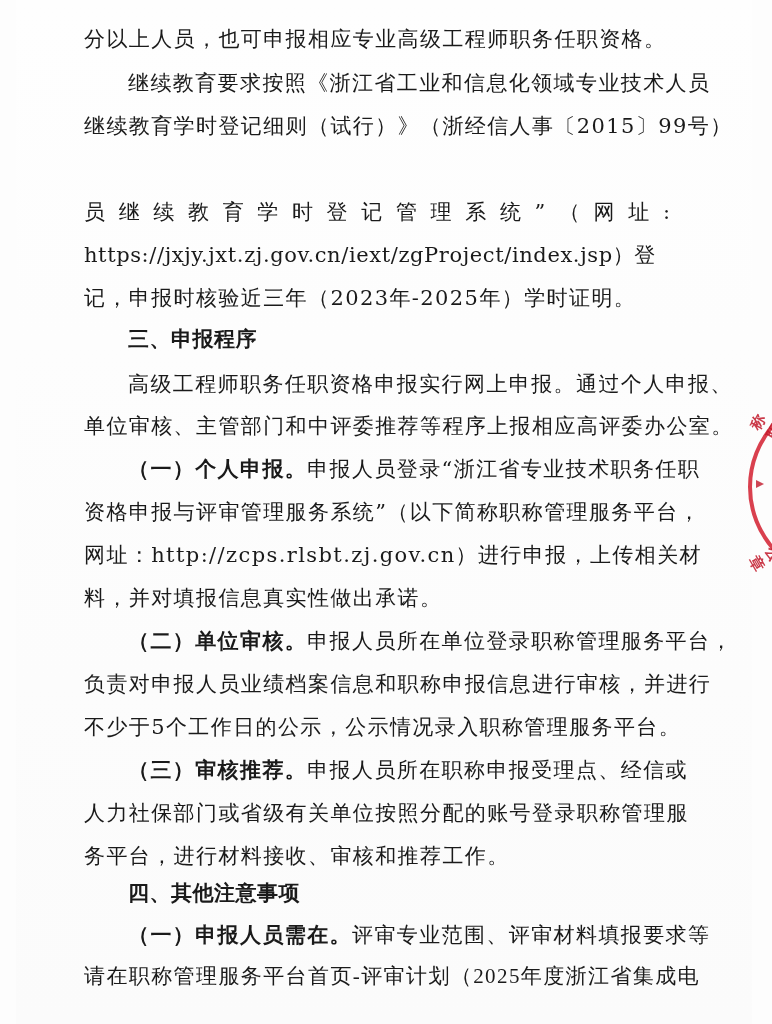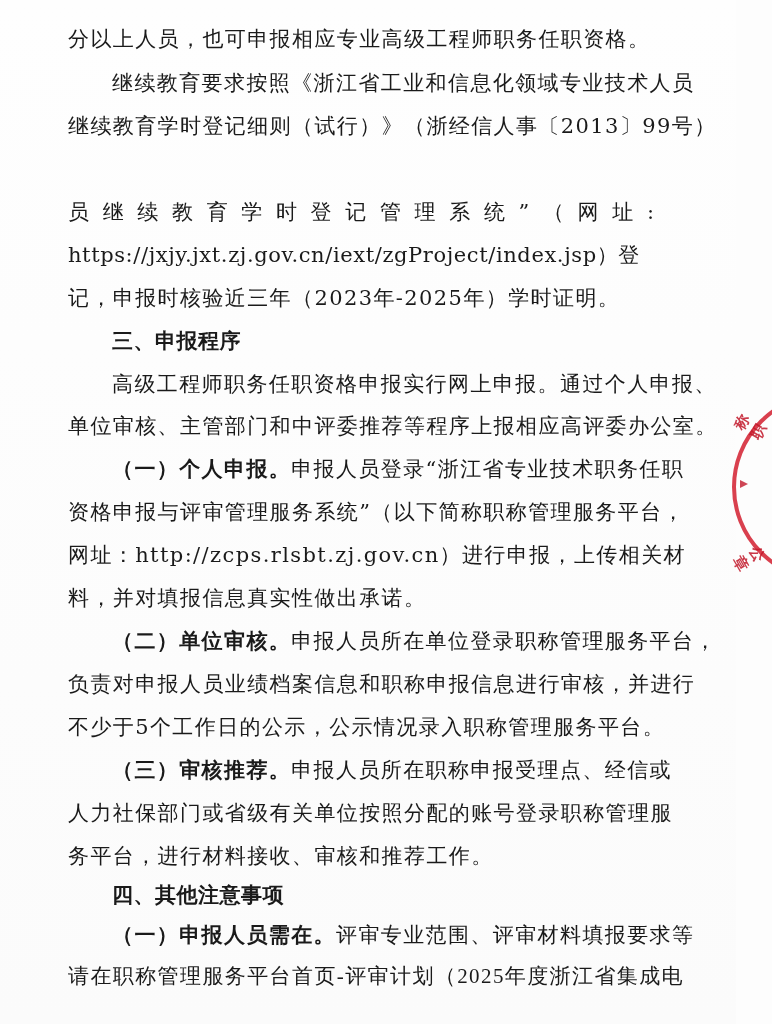--- a/index.html
+++ b/index.html
@@ -4,38 +4,38 @@
 <style>
   html, body { margin: 0; padding: 0; }
   body {
     width: 772px; height: 1024px; overflow: hidden;
     background: #fdfdfd;
     position: relative;
     font-family: "DejaVu Serif", "Liberation Serif", serif;
     color: #1a1a1a;
   }
   .page {
-    position: absolute; left: 0; top: 0; width: 736px; height: 1024px;
+    position: absolute; left: 16px; top: 0; width: 736px; height: 1024px;
     background: linear-gradient(180deg, #fefefe 0%, #fbfbfb 100%);
   }
   .line {
     position: absolute;
     left: 68px;
     width: 586px;
     font-size: 21px;
     line-height: 30px;
     height: 30px;
     white-space: nowrap;
     letter-spacing: 1.4px;
   }
   .line.indent { left: 112px; width: 542px; }
   .line.spread { display: flex; justify-content: space-between; letter-spacing: 0; }
   .line.spread span { display: inline-block; }
   .heading {
-    font-family: Liberation Sans, sans-serif;
+    font-family: Liberation Mono, monospace;
     font-weight: bold;
     font-size: 21px;
     letter-spacing: 0.5px;
   }
   .b { font-weight: bold; }
   .mono-url { letter-spacing: 0.6px; }
   .stamp {
     position: absolute;
     left: 732px; top: 392px;
     width: 190px; height: 190px;
@@ -62,21 +62,21 @@
   }
 </style>
 </head>
 <body>
 
 <div class="page">
 
   <div class="line" style="top:24px;">分以上人员，也可申报相应专业高级工程师职务任职资格。</div>
 
   <div class="line indent" style="top:68px;">继续教育要求按照《浙江省工业和信息化领域专业技术人员</div>
-  <div class="line" style="top:111px;">继续教育学时登记细则（试行）》（浙经信人事〔2013〕99号）</div>
+  <div class="line" style="top:111px;">继续教育学时登记细则（试行）》（浙经信人事〔2015〕99号）</div>
   <div class="line spread" style="top:197px;">
     <span>员</span>
     <span>继</span>
     <span>续</span>
     <span>教</span>
     <span>育</span>
     <span>学</span>
     <span>时</span>
     <span>登</span>
     <span>记</span>

